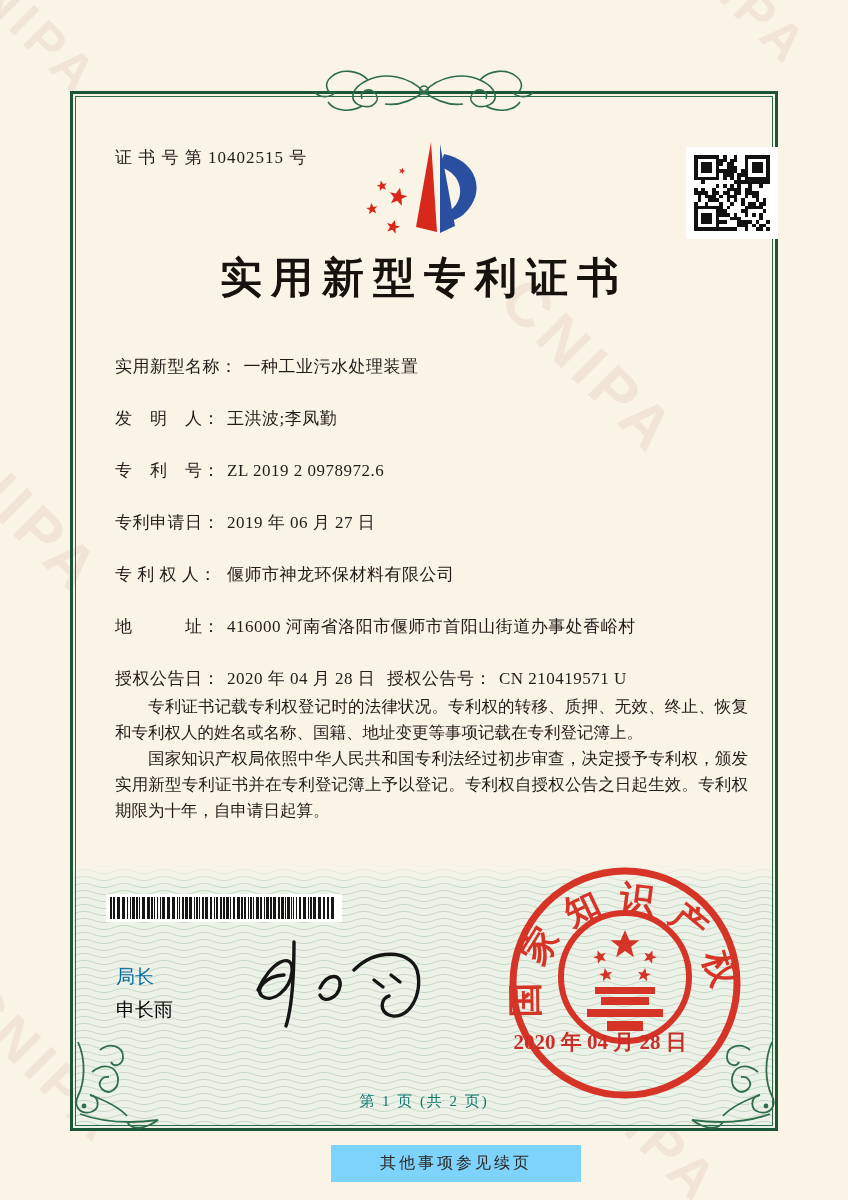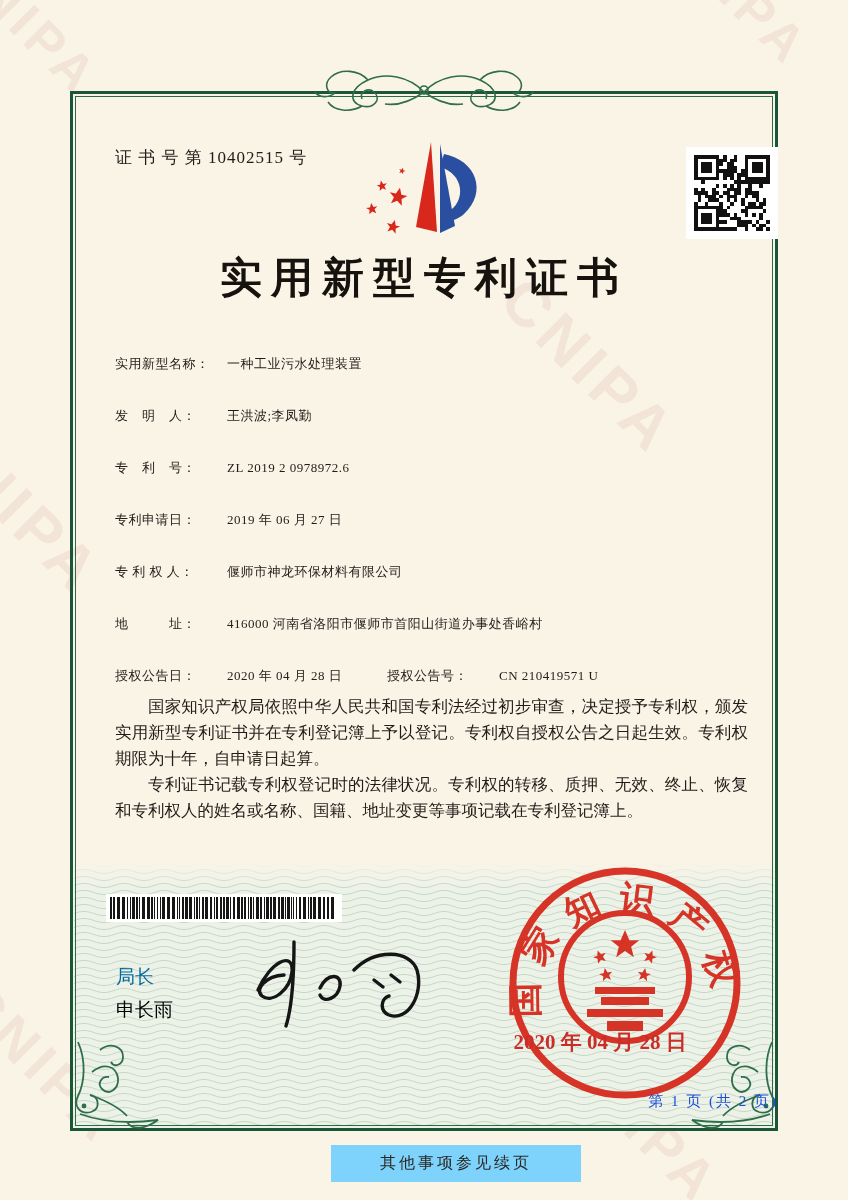--- a/index.html
+++ b/index.html
@@ -24,38 +24,38 @@
   .band{position:absolute; left:74px; top:861px; width:700px; height:268px; overflow:hidden;}
   .cert-no{position:absolute; left:115px; top:146px; font-size:17px; letter-spacing:1px;}
   .logo{position:absolute; left:352px; top:134px; width:140px; height:120px;}
   .qr{position:absolute; left:686px; top:147px; width:92px; height:92px; background:#ffffff;
       display:flex; align-items:center; justify-content:center;}
   .title{
     position:absolute; left:0; top:250px; width:848px; text-align:center;
     font-size:42px; font-weight:bold; letter-spacing:9px; color:#16120d;
   }
   .fields{position:absolute; left:115px; top:355px; width:640px;}
-  .frow{position:relative; height:52px; font-size:13px; letter-spacing:.5px;}
+  .frow{position:relative; height:52px; font-size:17px; letter-spacing:.5px;}
   .flabel{display:inline-block; min-width:106px; white-space:pre;}
   .fvalue{margin-left:6px; white-space:pre;}
   .pair2{position:absolute; left:272px; top:0;}
   .paras{
     position:absolute; left:115px; top:694px; width:633px;
     font-size:16.5px; line-height:26px; text-align:justify;
   }
   .paras p{margin:0; text-indent:2em;}
   .barcode{position:absolute; left:106px; top:894px; background:#fffffe; padding:3px 4px;}
   .director-title{position:absolute; left:116px; top:964px; font-size:19px;
      font-family:"Liberation Sans","DejaVu Sans",sans-serif; color:#0369a1;}
   .director-name{position:absolute; left:116px; top:997px; font-size:19px;
      font-family:"Liberation Sans","DejaVu Sans",sans-serif; color:#000000;}
   .sig{position:absolute; left:228px; top:928px;}
   .seal{position:absolute; left:503px; top:861px;}
-  .pageno{position:absolute; left:70px; top:1092px; width:708px; text-align:right;
-     font-size:15px; letter-spacing:2px; color:#1d4ed8;}
+  .pageno{position:absolute; left:70px; top:1092px; width:708px; text-align:center;
+     font-size:15px; letter-spacing:2px; color:#0f766e;}
   .footer-box{
     position:absolute; left:331px; top:1145px; width:250px; height:37px;
     background:#7dd3fc; display:flex; align-items:center; justify-content:center;
     font-size:16px; letter-spacing:3px; color:#2b2824;
   }
   .ornament-top{position:absolute; left:289px; top:68px;}
   .corner{position:absolute;}
   .corner.bl{left:70px; top:1040px;}
   .corner.br{left:688px; top:1040px; transform:scaleX(-1);}
   svg{display:block;}
@@ -418,22 +418,22 @@
     </div>
     <div class="frow">
       <span class="flabel">授权公告日：</span><span class="fvalue">2020 年 04 月 28 日</span>
       <span class="pair2">
         <span class="flabel">授权公告号：</span><span class="fvalue">CN 210419571 U</span>
       </span>
     </div>
   </div>
 
   <div class="paras">
+    <p>专利证书记载专利权登记时的法律状况。专利权的转移、质押、无效、终止、恢复和专利权人的姓名或名称、国籍、地址变更等事项记载在专利登记簿上。</p>
     <p>国家知识产权局依照中华人民共和国专利法经过初步审查，决定授予专利权，颁发实用新型专利证书并在专利登记簿上予以登记。专利权自授权公告之日起生效。专利权期限为十年，自申请日起算。</p>
-    <p>专利证书记载专利权登记时的法律状况。专利权的转移、质押、无效、终止、恢复和专利权人的姓名或名称、国籍、地址变更等事项记载在专利登记簿上。</p>
   </div>
 
   <div class="barcode">
     <svg id="barcode-svg" width="228" height="22">
         <rect x="0" y="0" width="2" height="22" fill="#161616"></rect>
         <rect x="3" y="0" width="2" height="22" fill="#161616"></rect>
         <rect x="7" y="0" width="3" height="22" fill="#161616"></rect>
         <rect x="12" y="0" width="3" height="22" fill="#161616"></rect>
         <rect x="17" y="0" width="1" height="22" fill="#161616"></rect>
         <rect x="20" y="0" width="1" height="22" fill="#161616"></rect>

